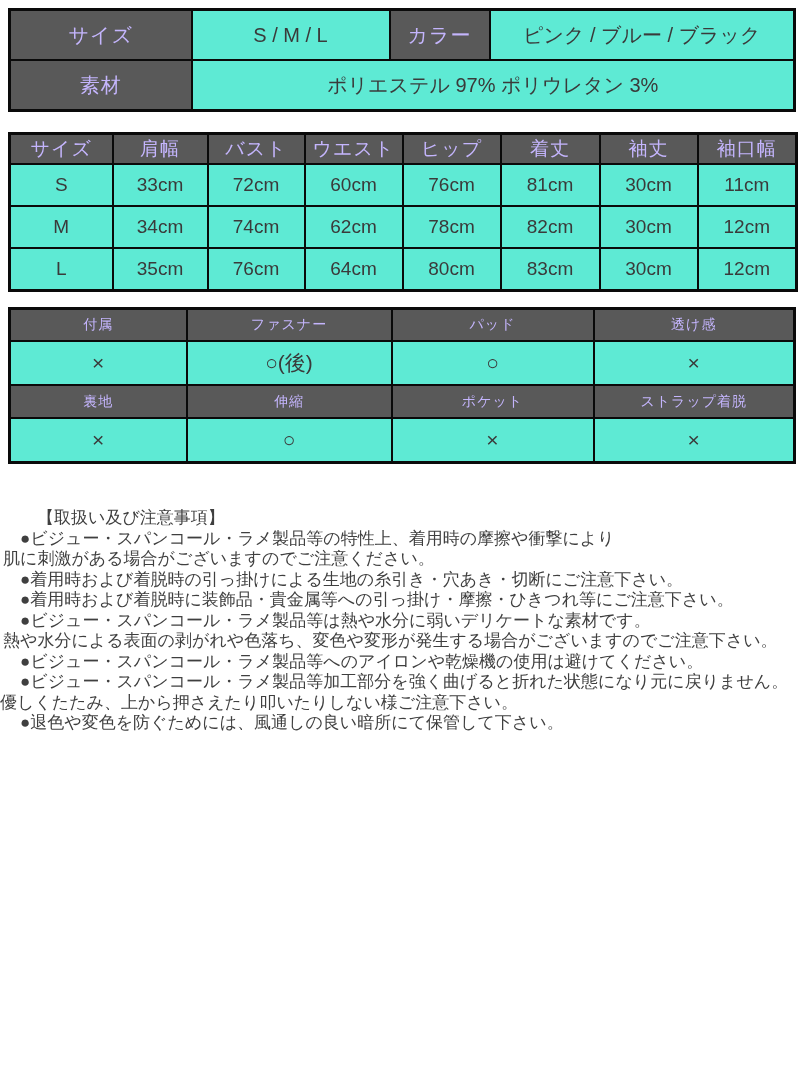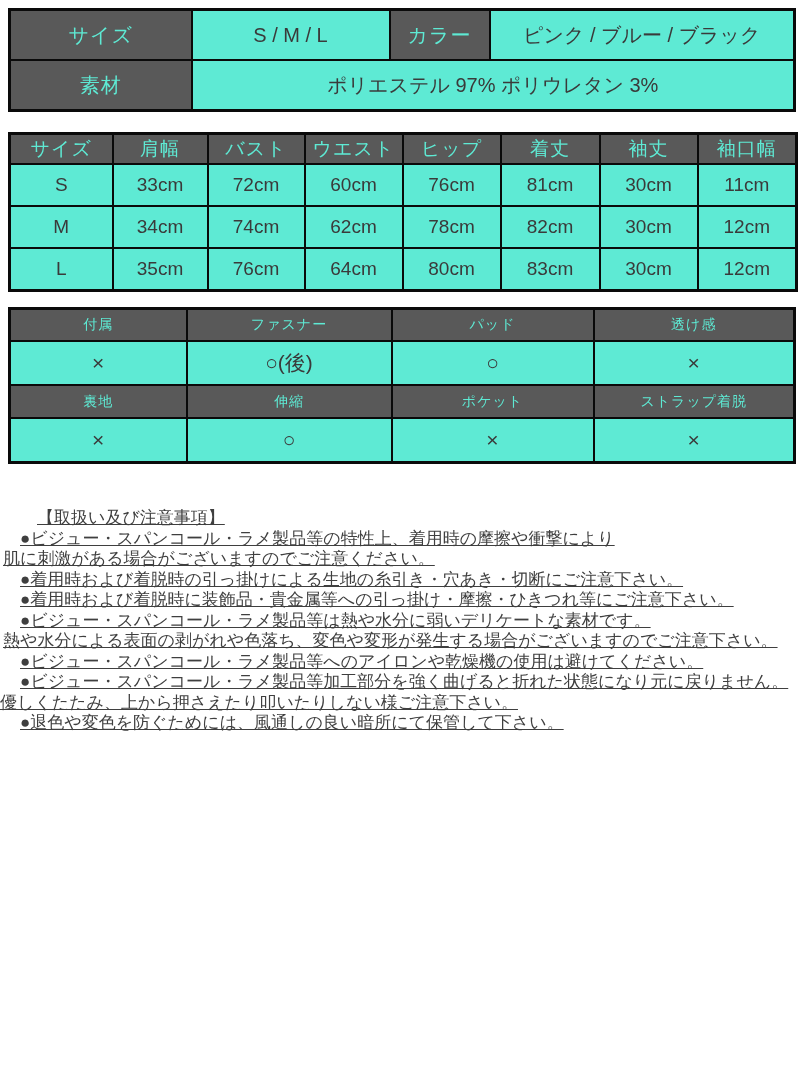--- a/index.html
+++ b/index.html
@@ -26,21 +26,21 @@
   table.tbl th, table.tbl td {
     border: 2px solid #0a0a0a;
     text-align: center;
     vertical-align: middle;
     padding: 0;
     overflow: hidden;
     white-space: nowrap;
   }
   table.tbl th {
     background: #595959;
-    color: #5eead4;
+    color: #c4b5fd;
     font-weight: normal;
     letter-spacing: 1px;
   }
   table.tbl td {
     background: #5eead4;
     color: #3a3a3a;
   }
   
   .spec { width: 785px; margin-top: 8px; font-size: 20px; }
   .spec th, .spec td { height: 48px; }
@@ -57,21 +57,21 @@
   .features tr.hrow2 th { height: 31px; }
   .features tr.vrow2 td { height: 42px; }
   
   .notes {
     margin-top: 44px;
     font-size: 17px;
     line-height: 20.5px;
     color: #3f3f3f;
     white-space: nowrap;
   }
-  .notes div { white-space: nowrap; text-decoration: underline; }
+  .notes div { white-space: nowrap; }
   .ind-head   { margin-left: 37px; }
   .ind-bullet { margin-left: 20px; }
   .ind-none   { margin-left: 3px;  }
   .ind-small  { }
 </style>
 </head>
 <body>
 
 <div class="page">
 

